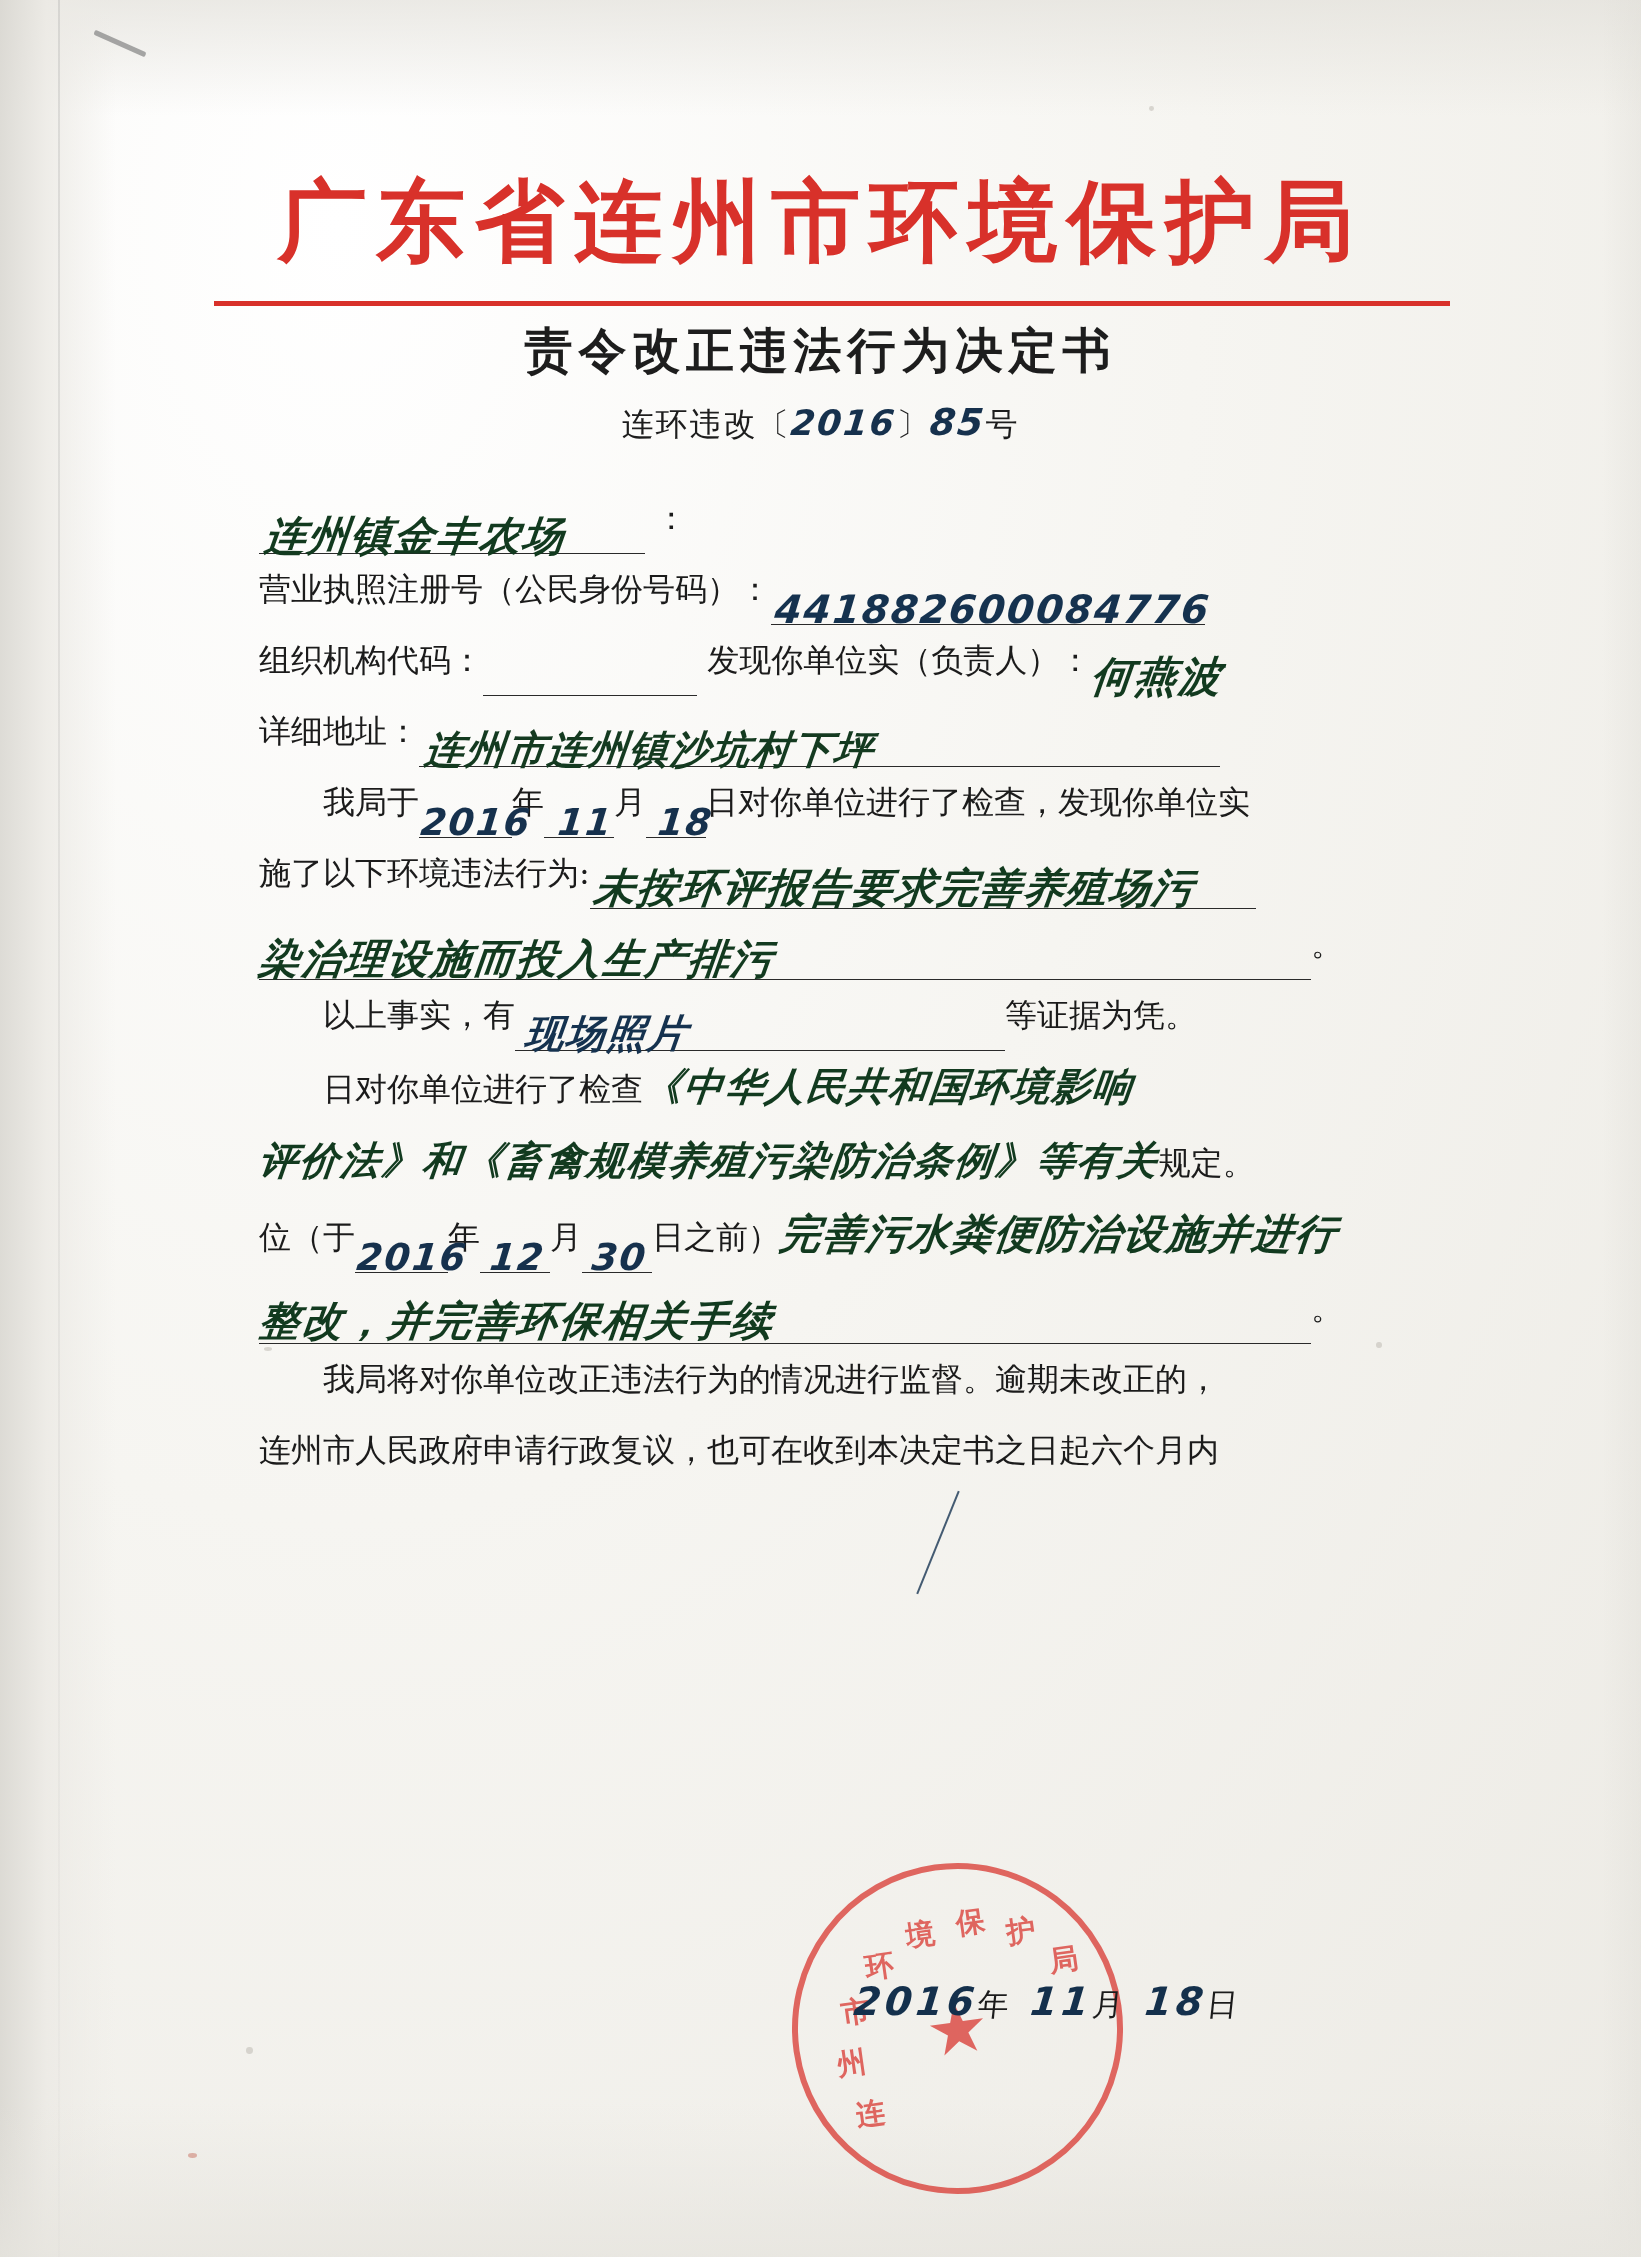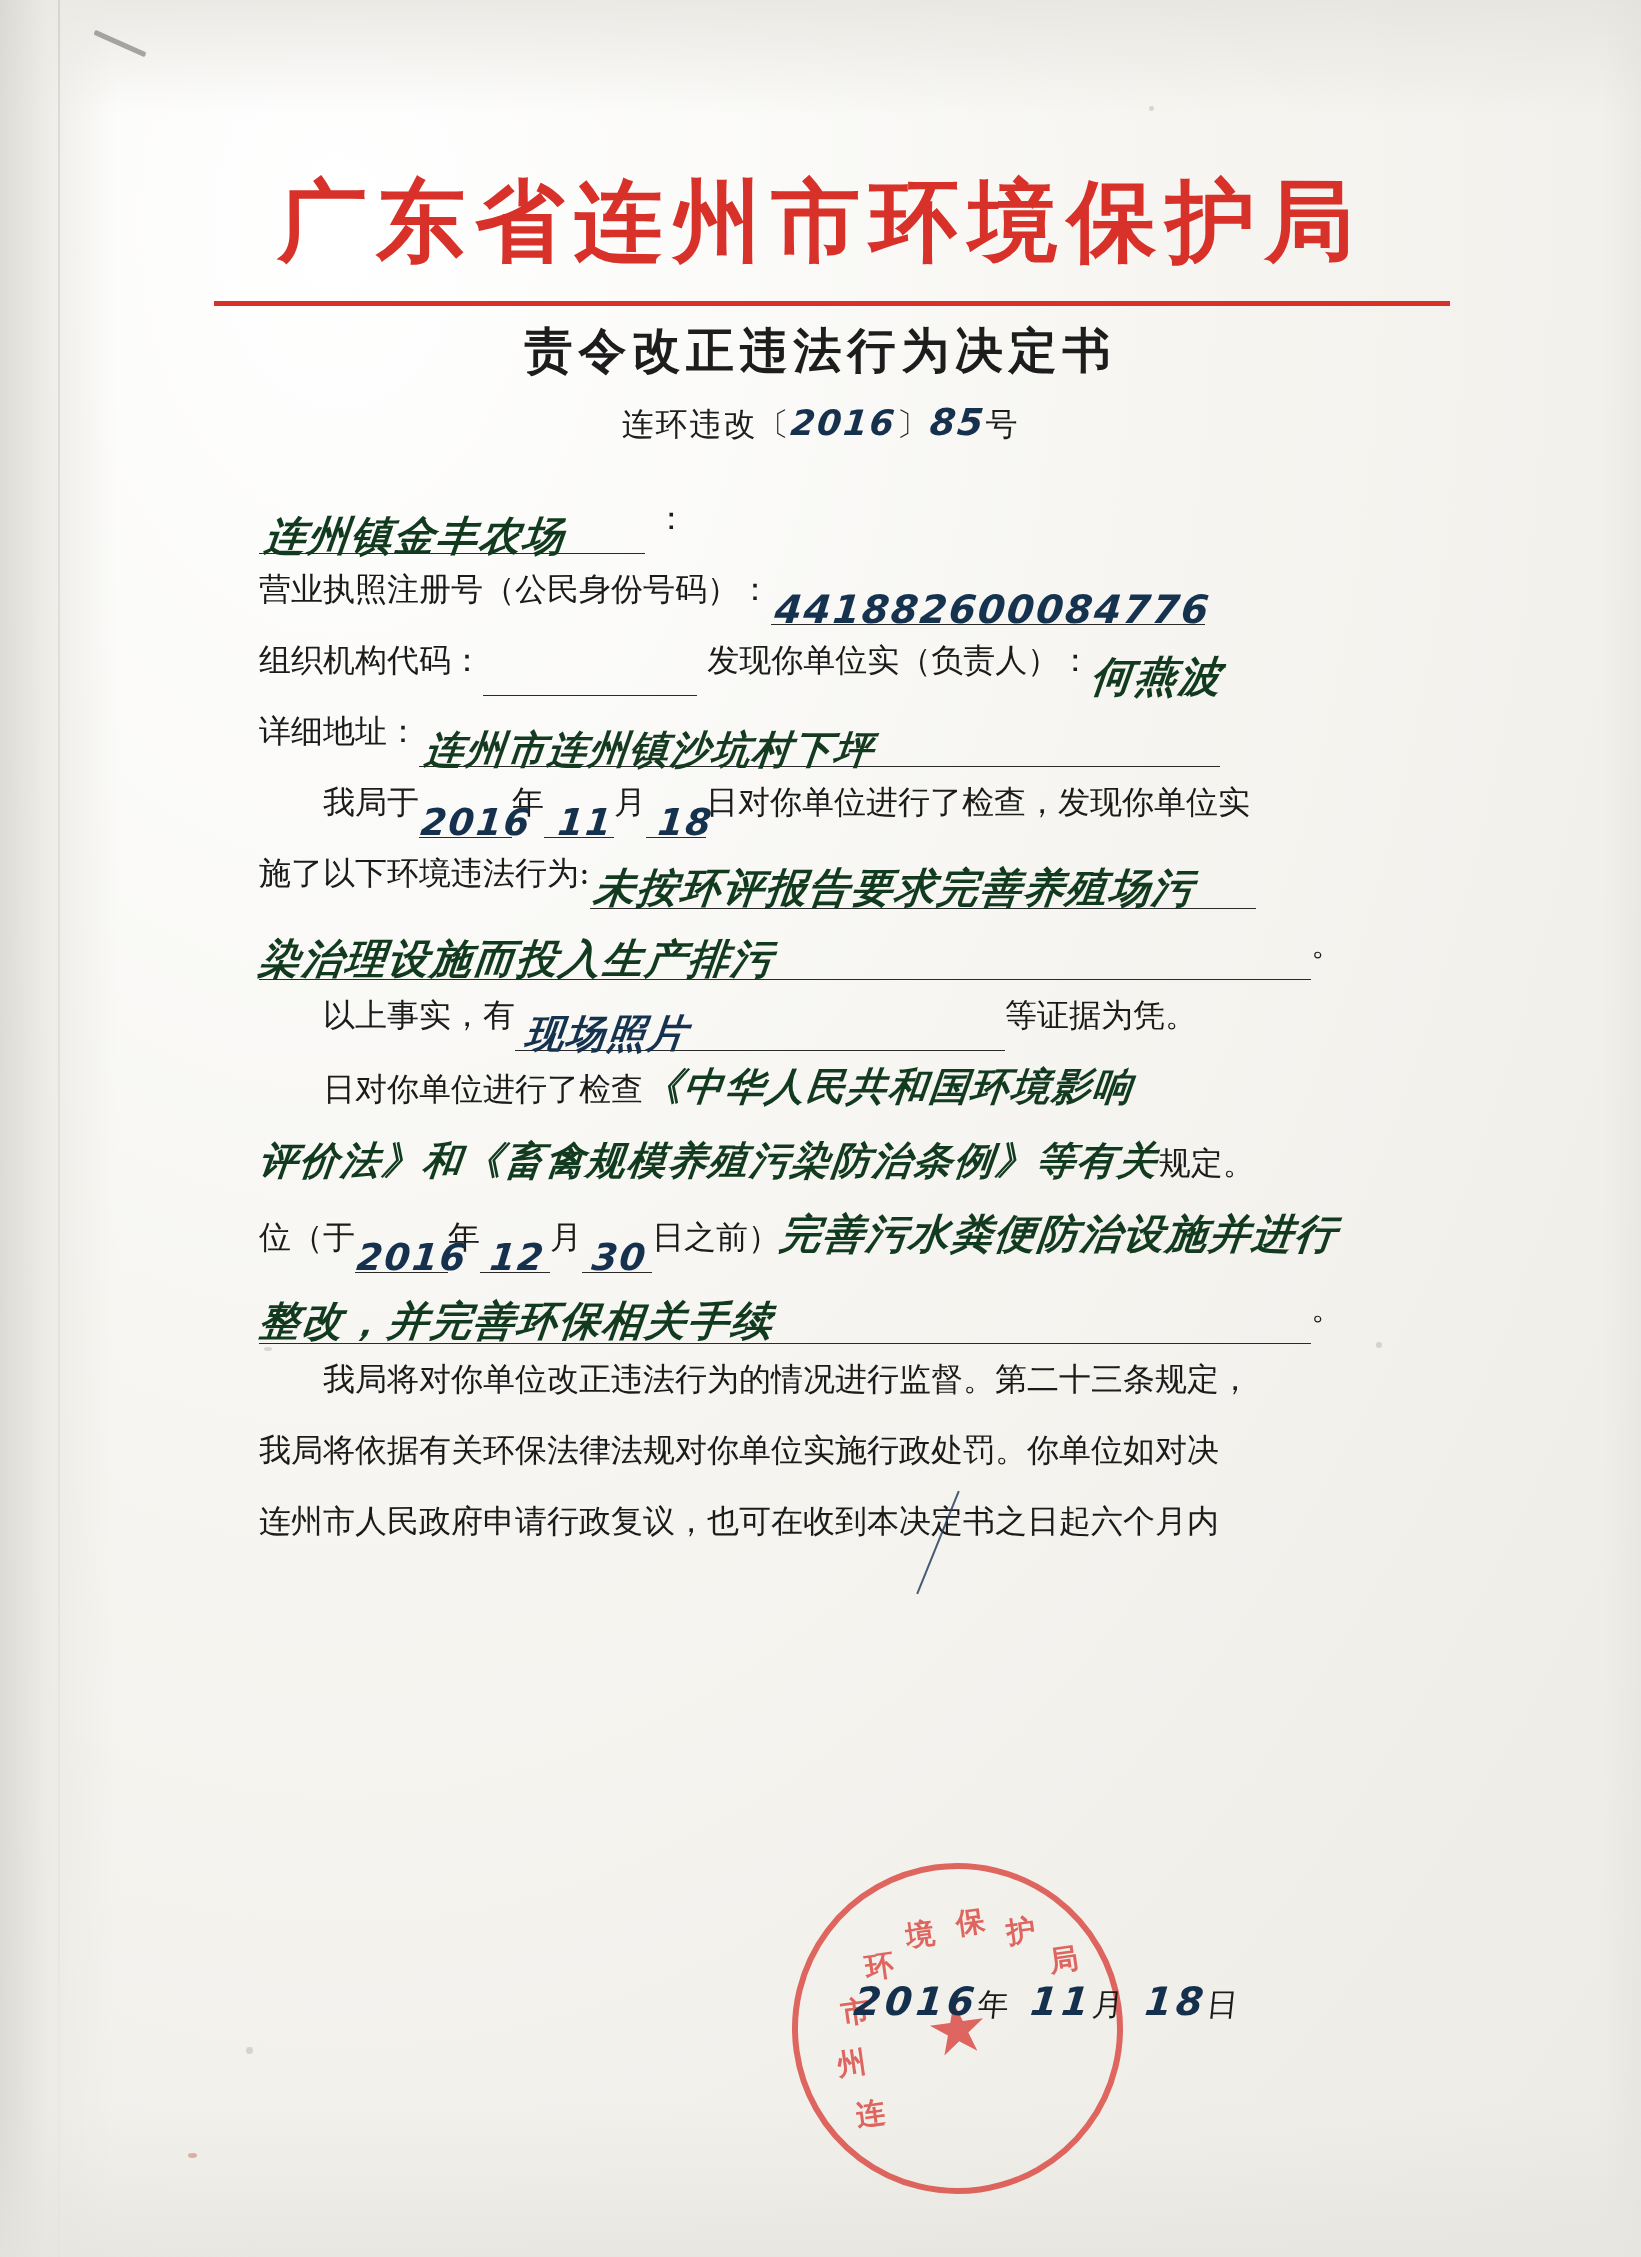--- a/index.html
+++ b/index.html
@@ -237,22 +237,21 @@
         <span class="hw" style="position:absolute;left:9.7px;top:-7.7px;">30</span>
       </span><span>日之前）</span><span class="hw" style="font-size:41px;color:#123a1f;">完善污水粪便防治设施并进行</span>
     </div>
 
     <div class="ln">
       <span class="ul" style="width:1052px;position:relative;">
         <span class="hw" style="position:absolute;left:0;top:-15.4px;font-size:41px;color:#123a1f;">整改，并完善环保相关手续</span>
       </span><span>。</span>
     </div>
 
-    <div class="ln indent">我局将对你单位改正违法行为的情况进行监督。第二十三条规定，</div>
-    <div class="ln">我局将依据有关环保法律法规对你单位实施行政处罚。你单位如对决</div>
+    <div class="ln indent">我局将对你单位改正违法行为的情况进行监督。逾期未改正的，</div>
     <div class="ln">连州市人民政府申请行政复议，也可在收到本决定书之日起六个月内</div>
 
   </div>
 
   <div class="leader"></div>
 
   <div class="stamp">
     <div class="star">★</div>
     <div class="stamp-txt">
       <span style="transform:rotate(-115deg) translate(0,-124px) rotate(115deg);">连</span>

